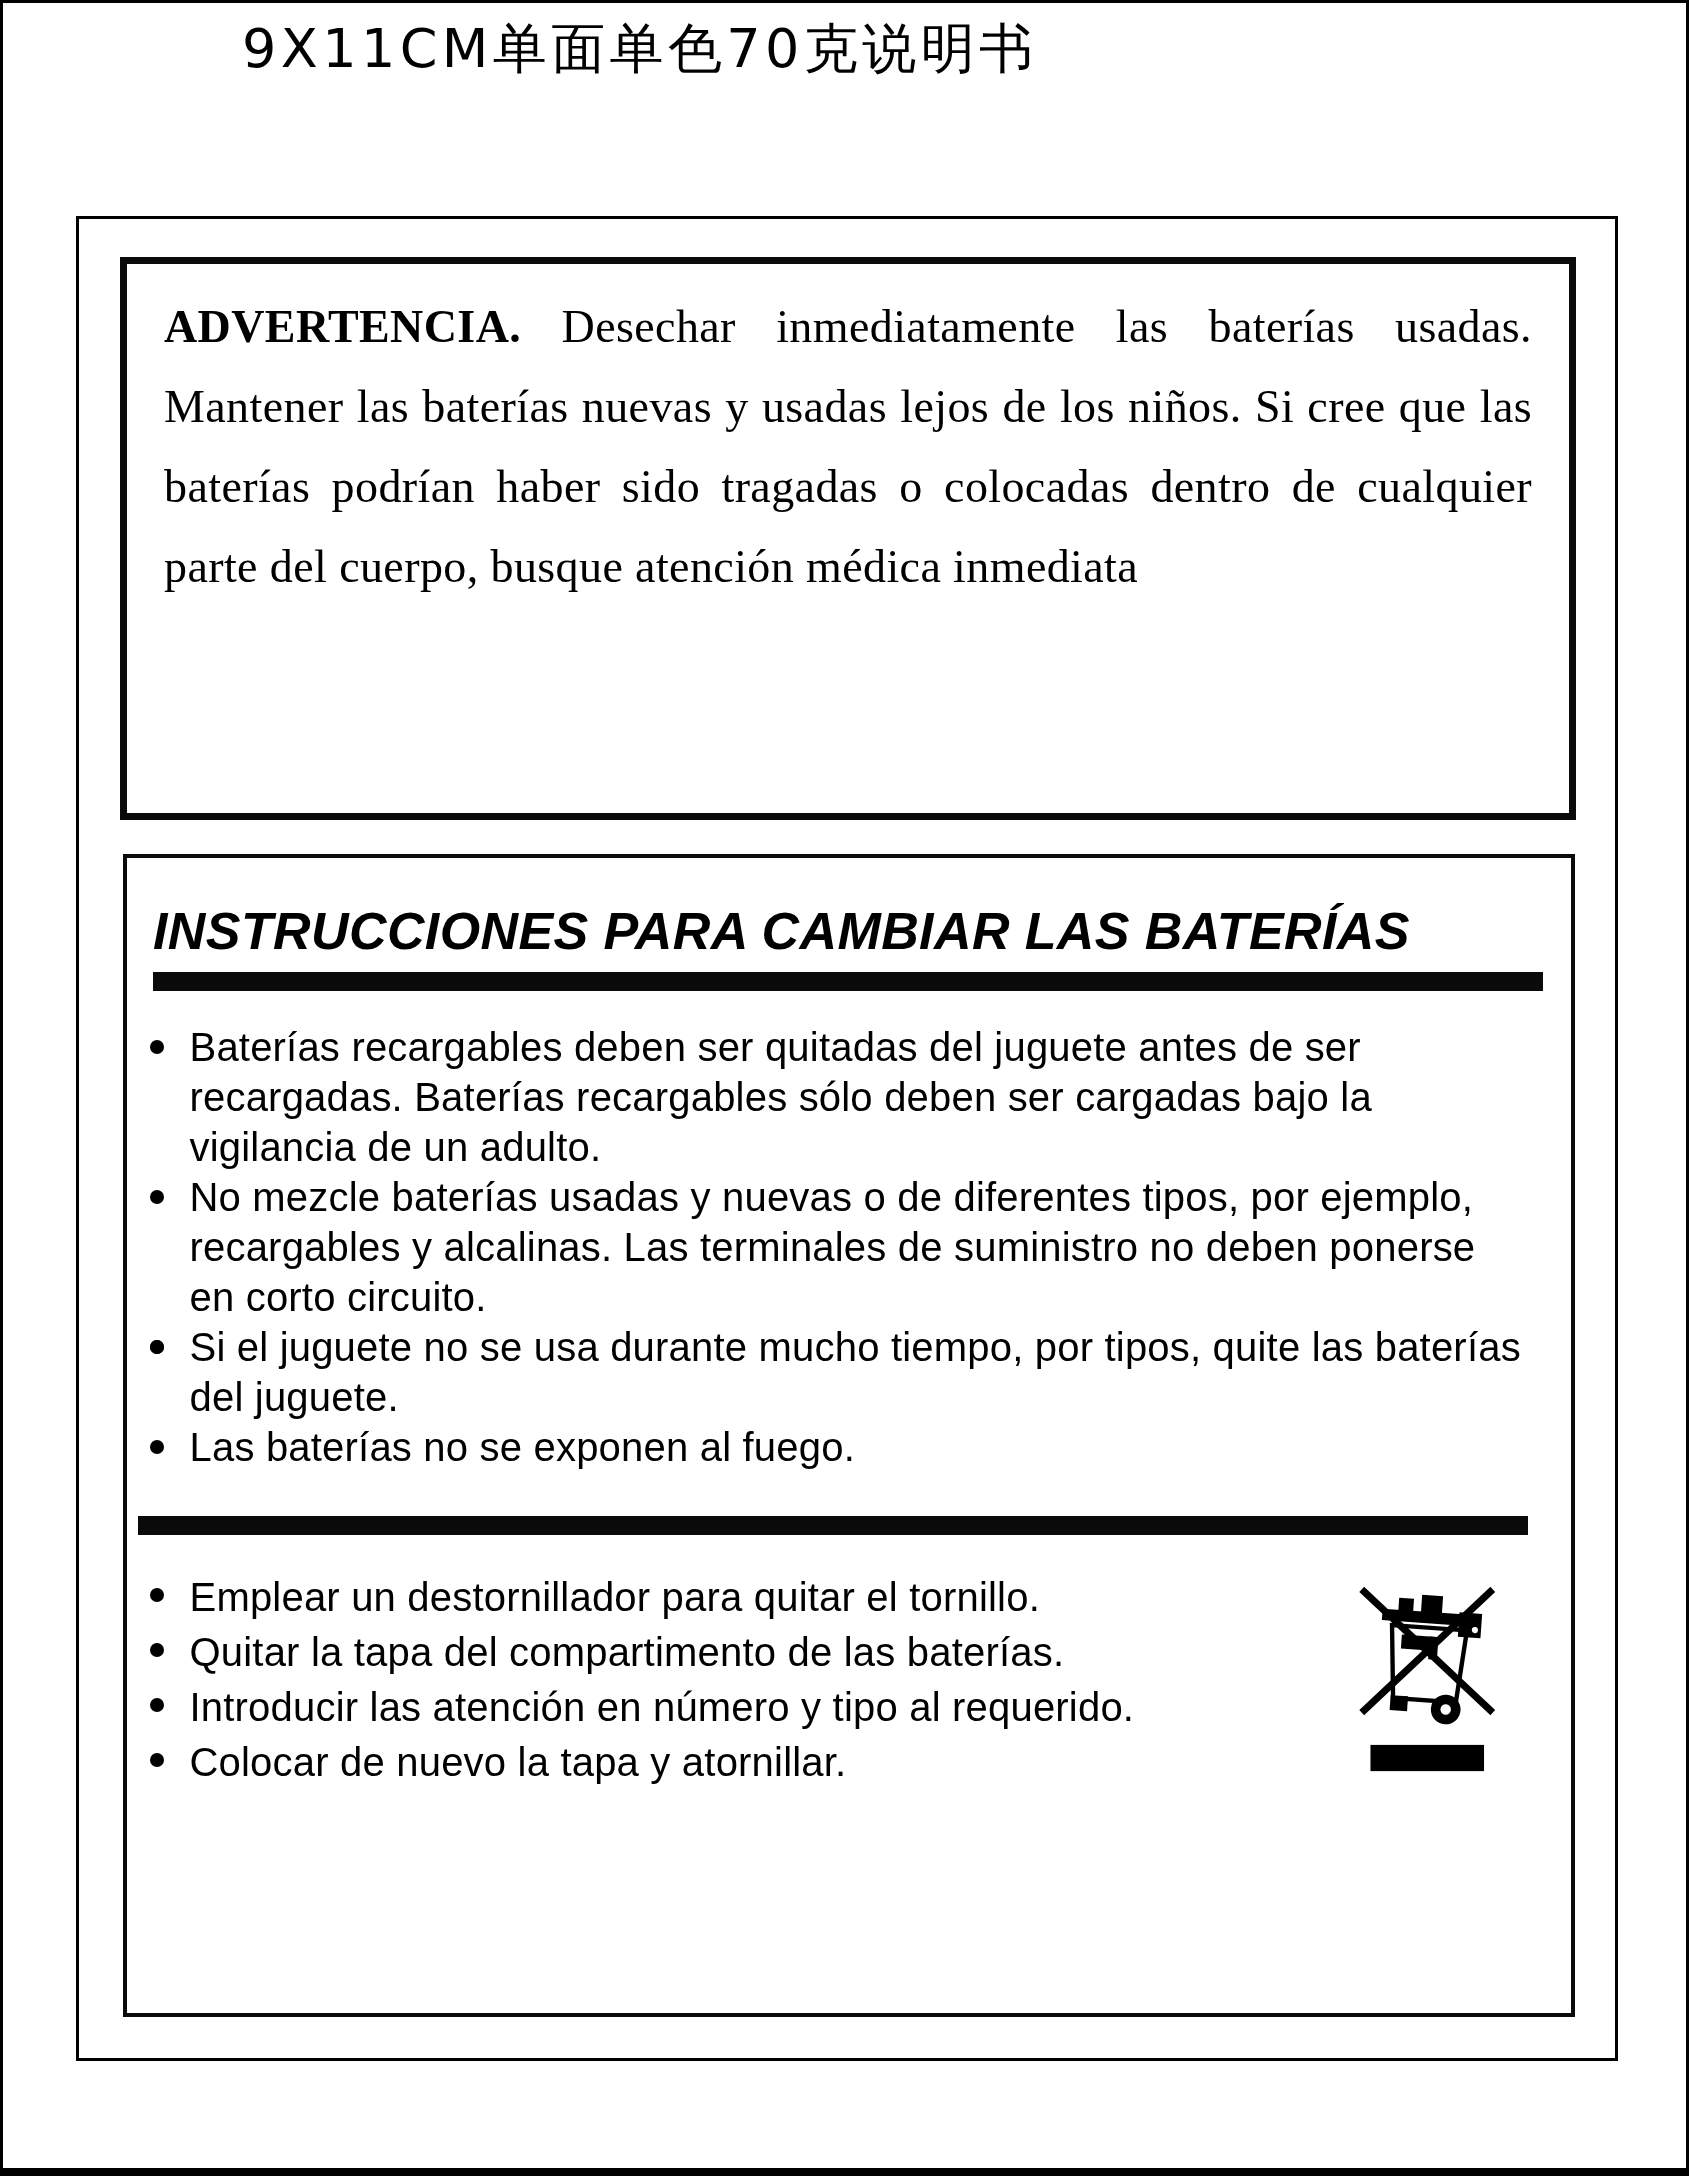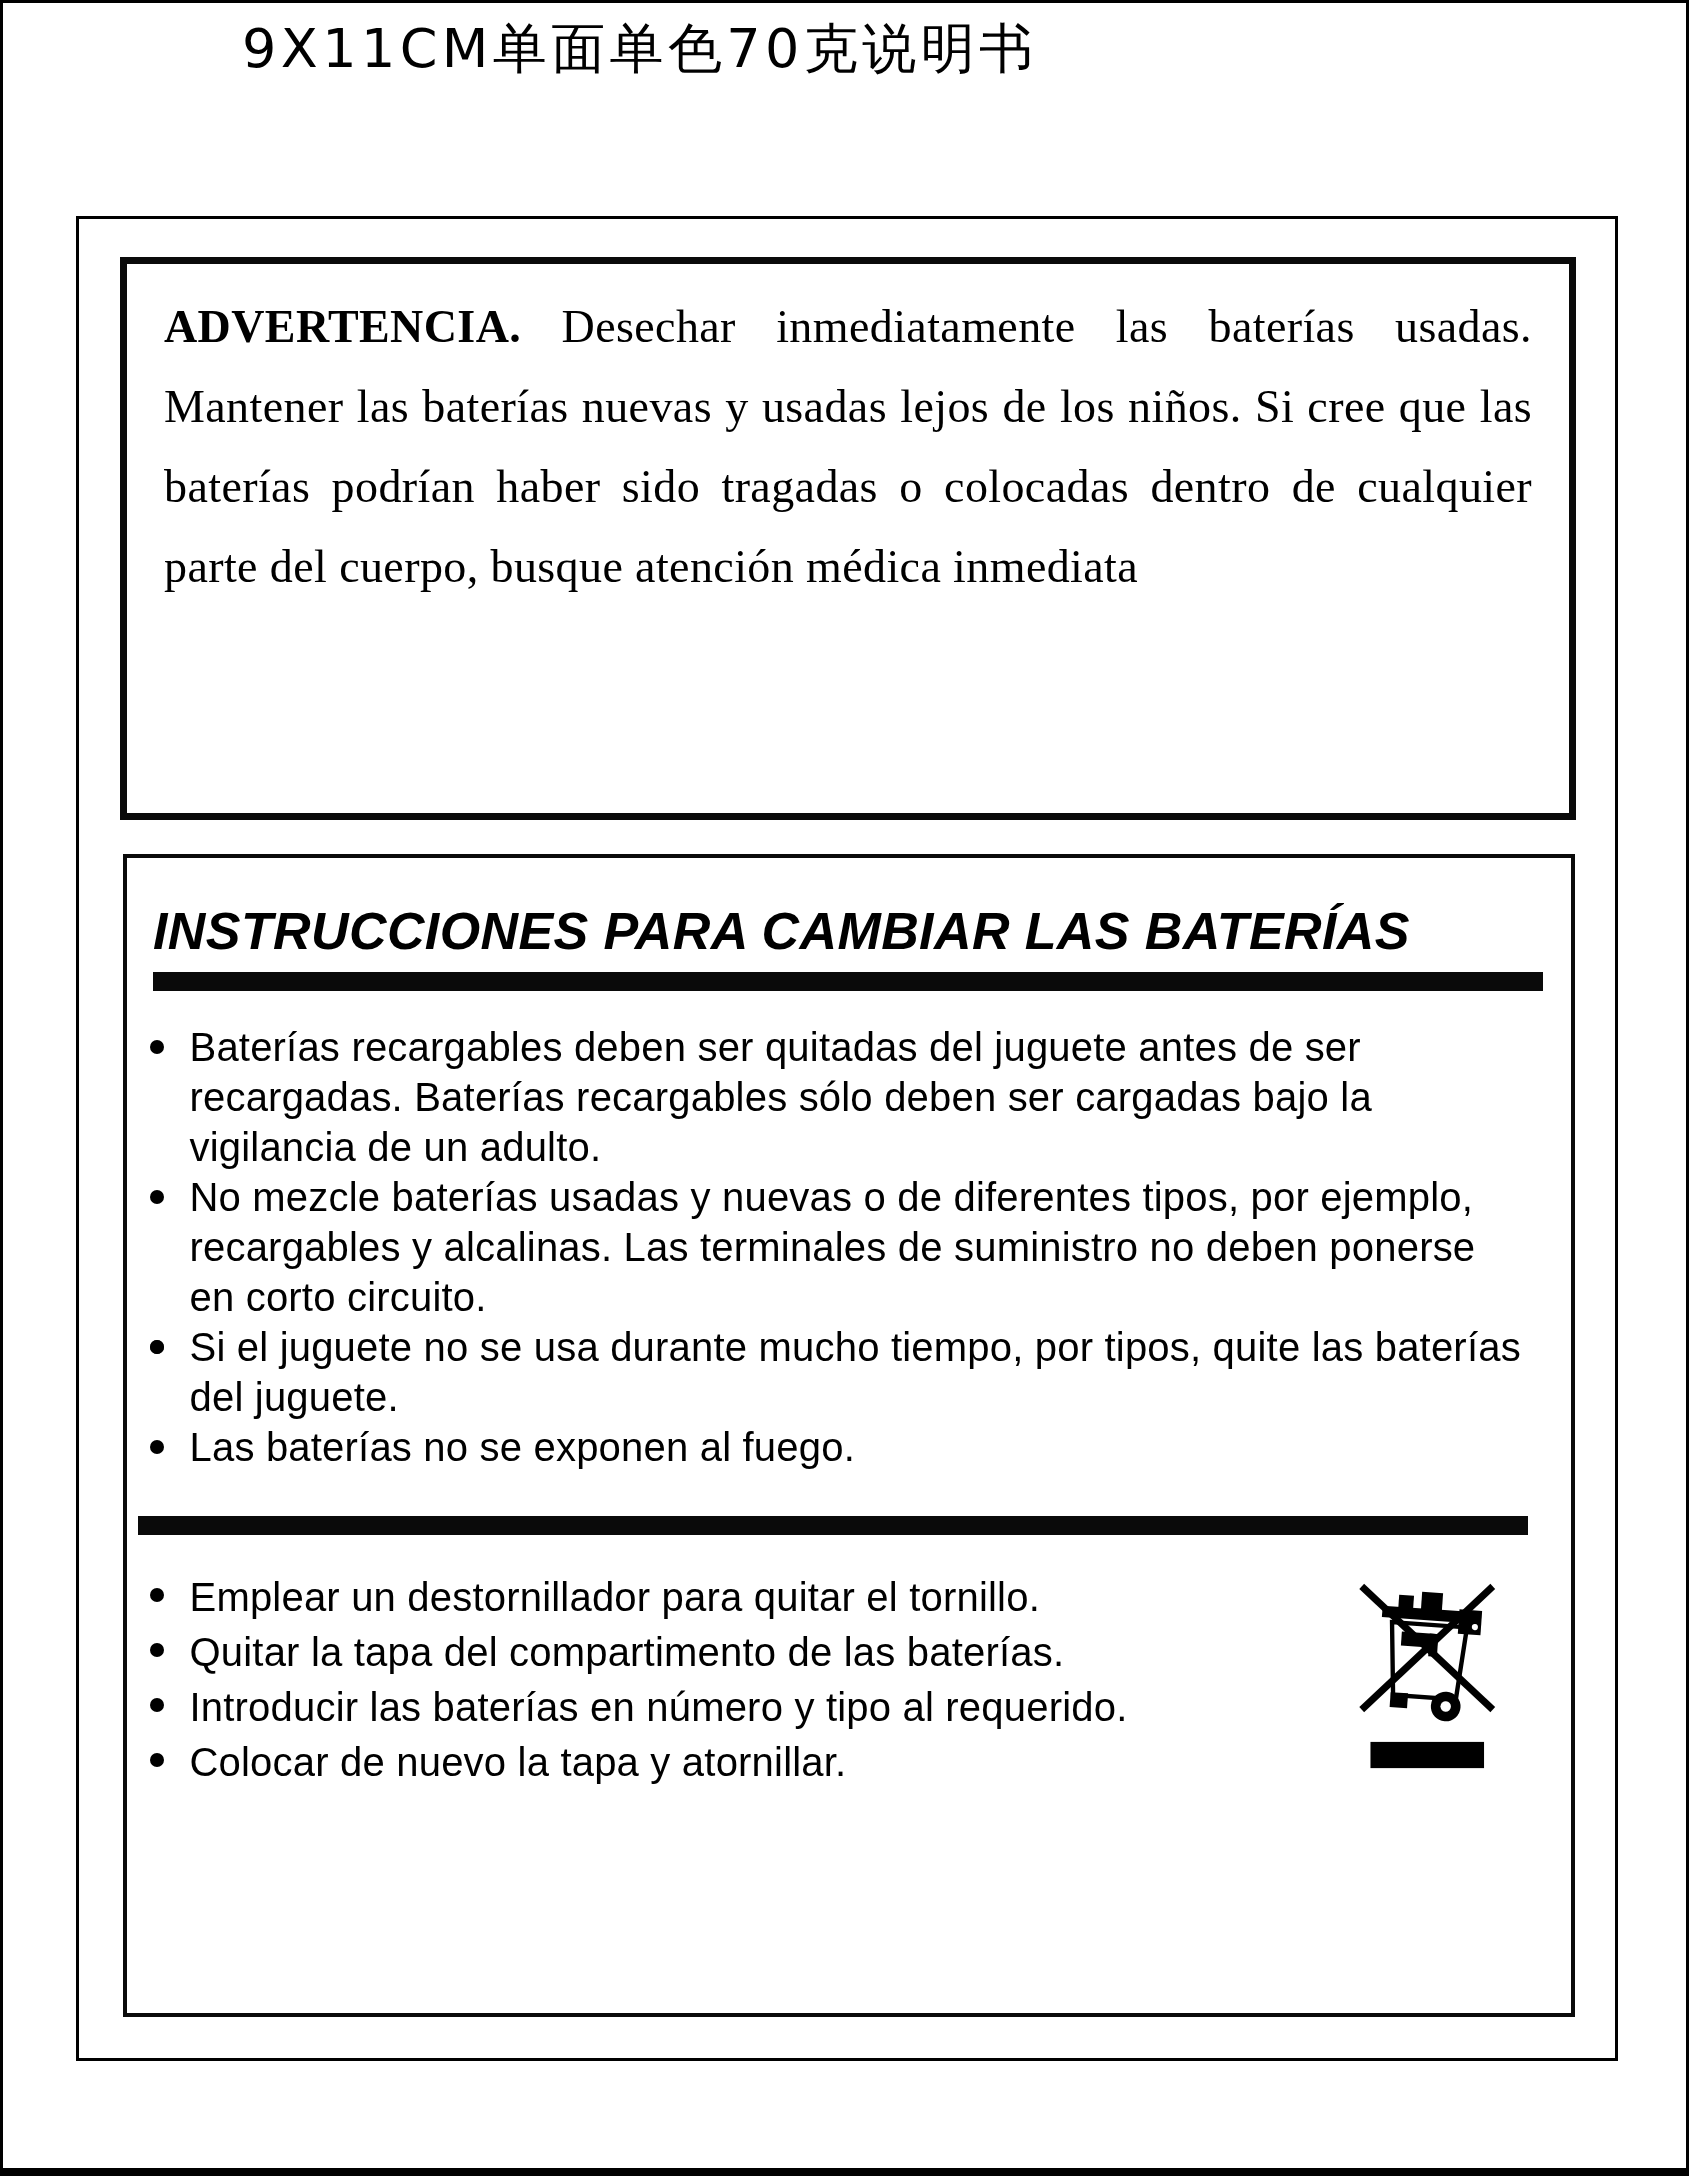--- a/index.html
+++ b/index.html
@@ -116,21 +116,21 @@
 
   .section-divider {
     margin: 44px 0 0 10.5px;
     width: 1390px;
     height: 19px;
     background: #0a0a0a;
   }
 
   .bottom-row {
     display: flex;
-    align-items: flex-start;
+    align-items: flex-end;
     margin-top: 35px;
   }
   ul.dot-list.steps {
     flex: 1;
     margin-top: 0;
     line-height: 55px;
     padding-right: 17.5px;
   }
   .weee {
     width: 166px;
@@ -167,21 +167,21 @@
         <li><span class="dot"></span><span>Si el juguete no se usa durante mucho tiempo, por tipos, quite las baterías del juguete.</span></li>
         <li><span class="dot"></span><span>Las baterías no se exponen al fuego.</span></li>
       </ul>
 
       <div class="section-divider"></div>
 
       <div class="bottom-row">
         <ul class="dot-list steps">
           <li><span class="dot"></span><span>Emplear un destornillador para quitar el tornillo.</span></li>
           <li><span class="dot"></span><span>Quitar la tapa del compartimento de las baterías.</span></li>
-          <li><span class="dot"></span><span>Introducir las baterías en número y tipo al requerido.</span></li>
+          <li><span class="dot"></span><span>Introducir las atención en número y tipo al requerido.</span></li>
           <li><span class="dot"></span><span>Colocar de nuevo la tapa y atornillar.</span></li>
         </ul>
 
         <div class="weee">
           <svg viewBox="0 0 190 240" width="166" height="210" xmlns="http://www.w3.org/2000/svg">
             <g transform="rotate(4 95 95)">
 
               <rect x="38" y="40" width="104" height="13" fill="#000"></rect>
 
               <rect x="56" y="26" width="17" height="15" fill="#000"></rect>

